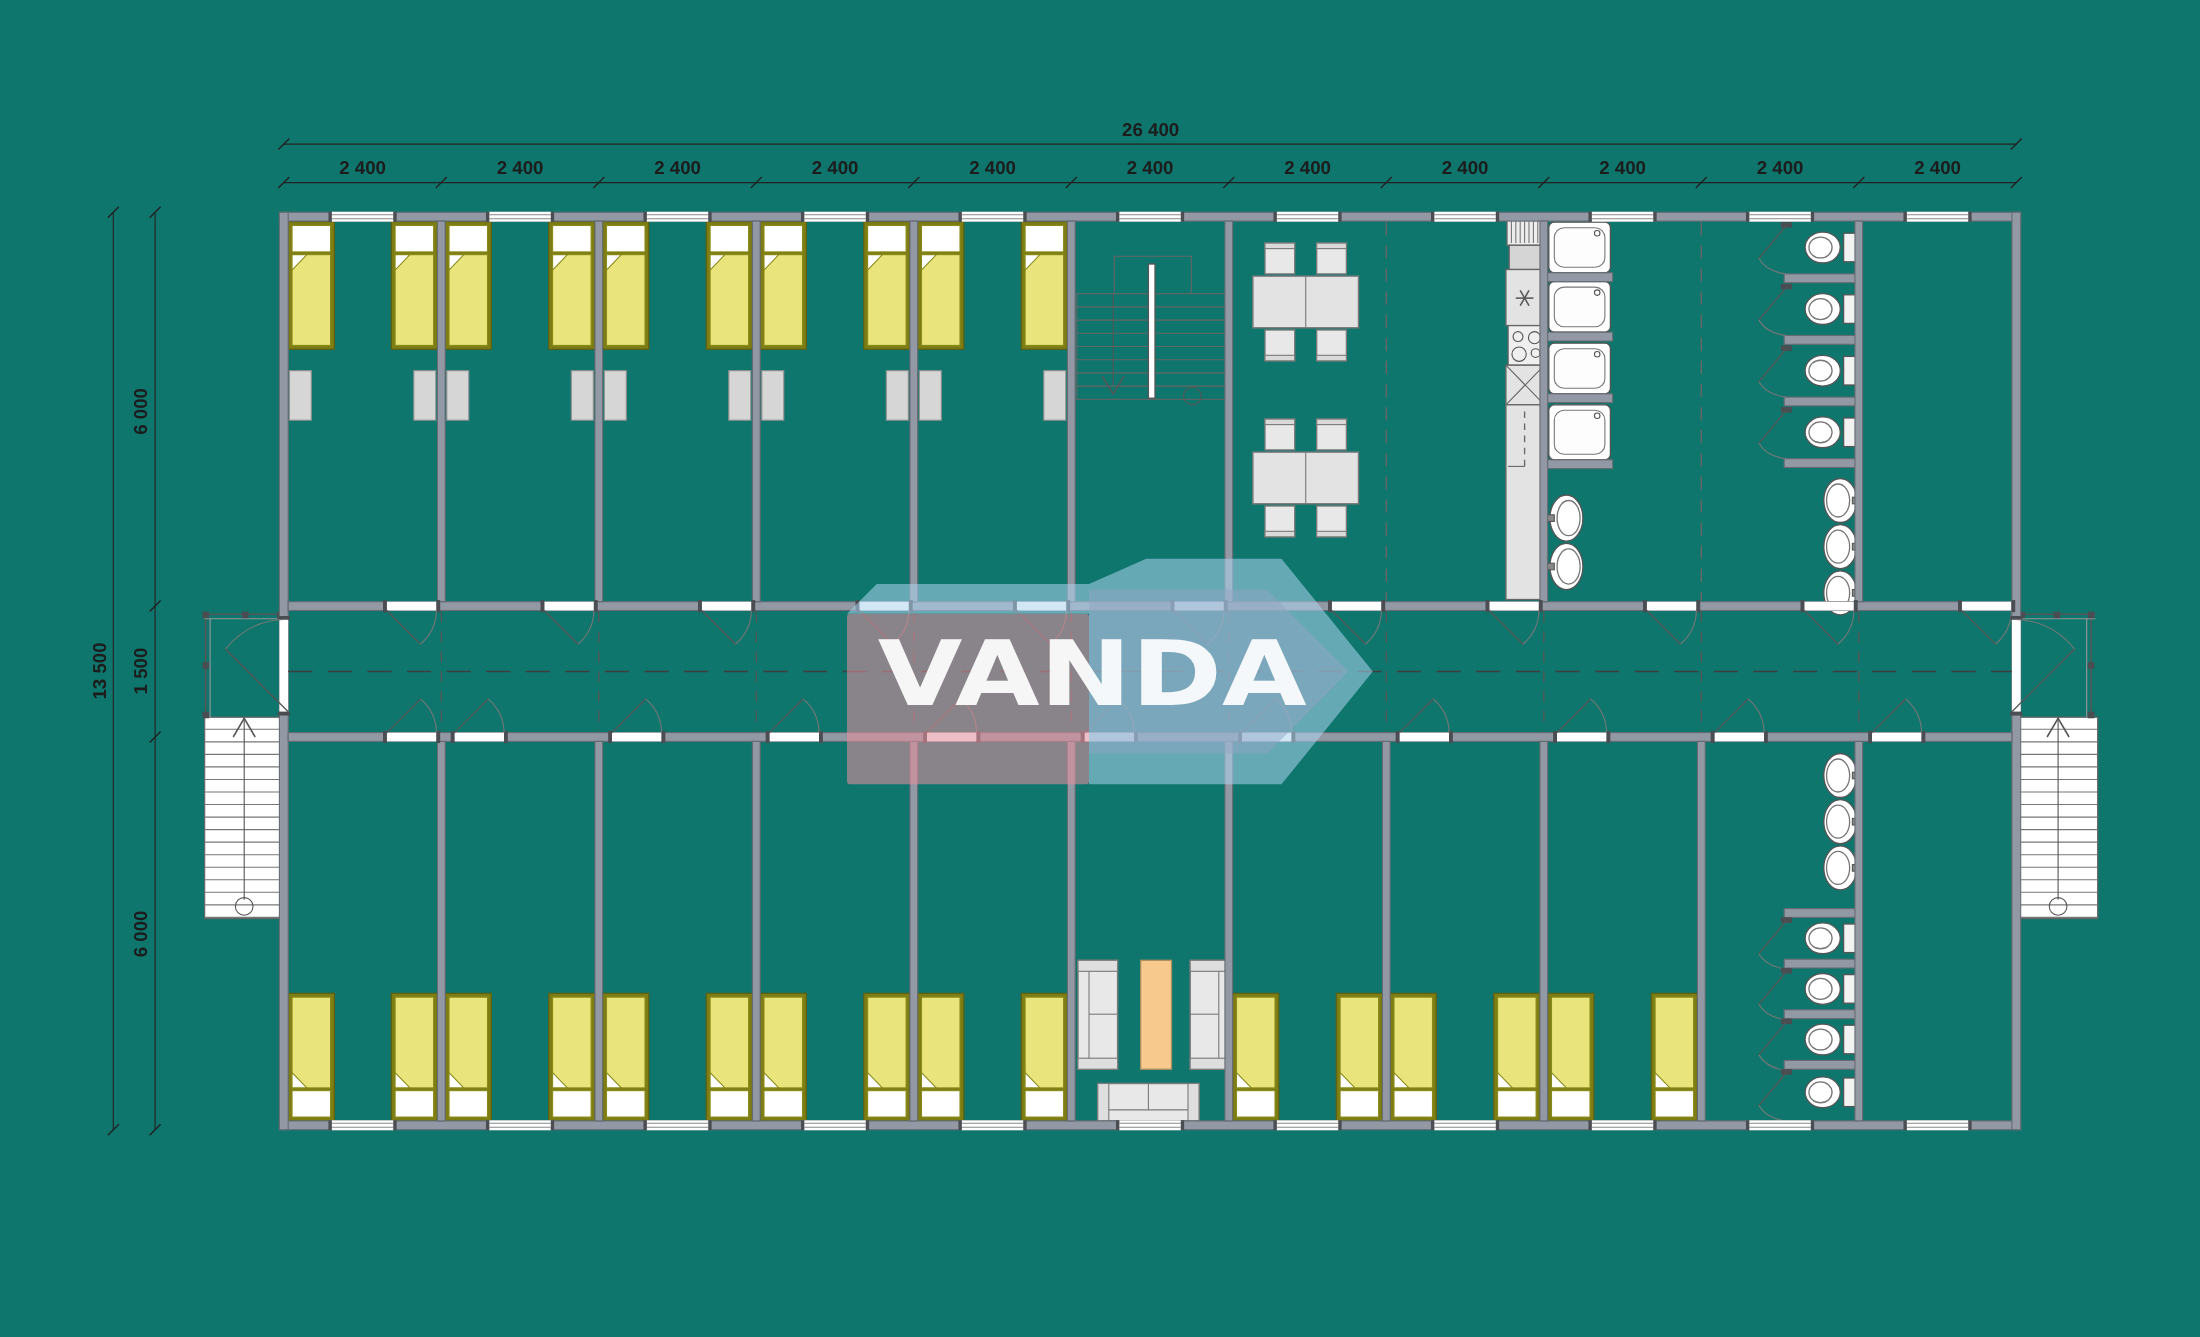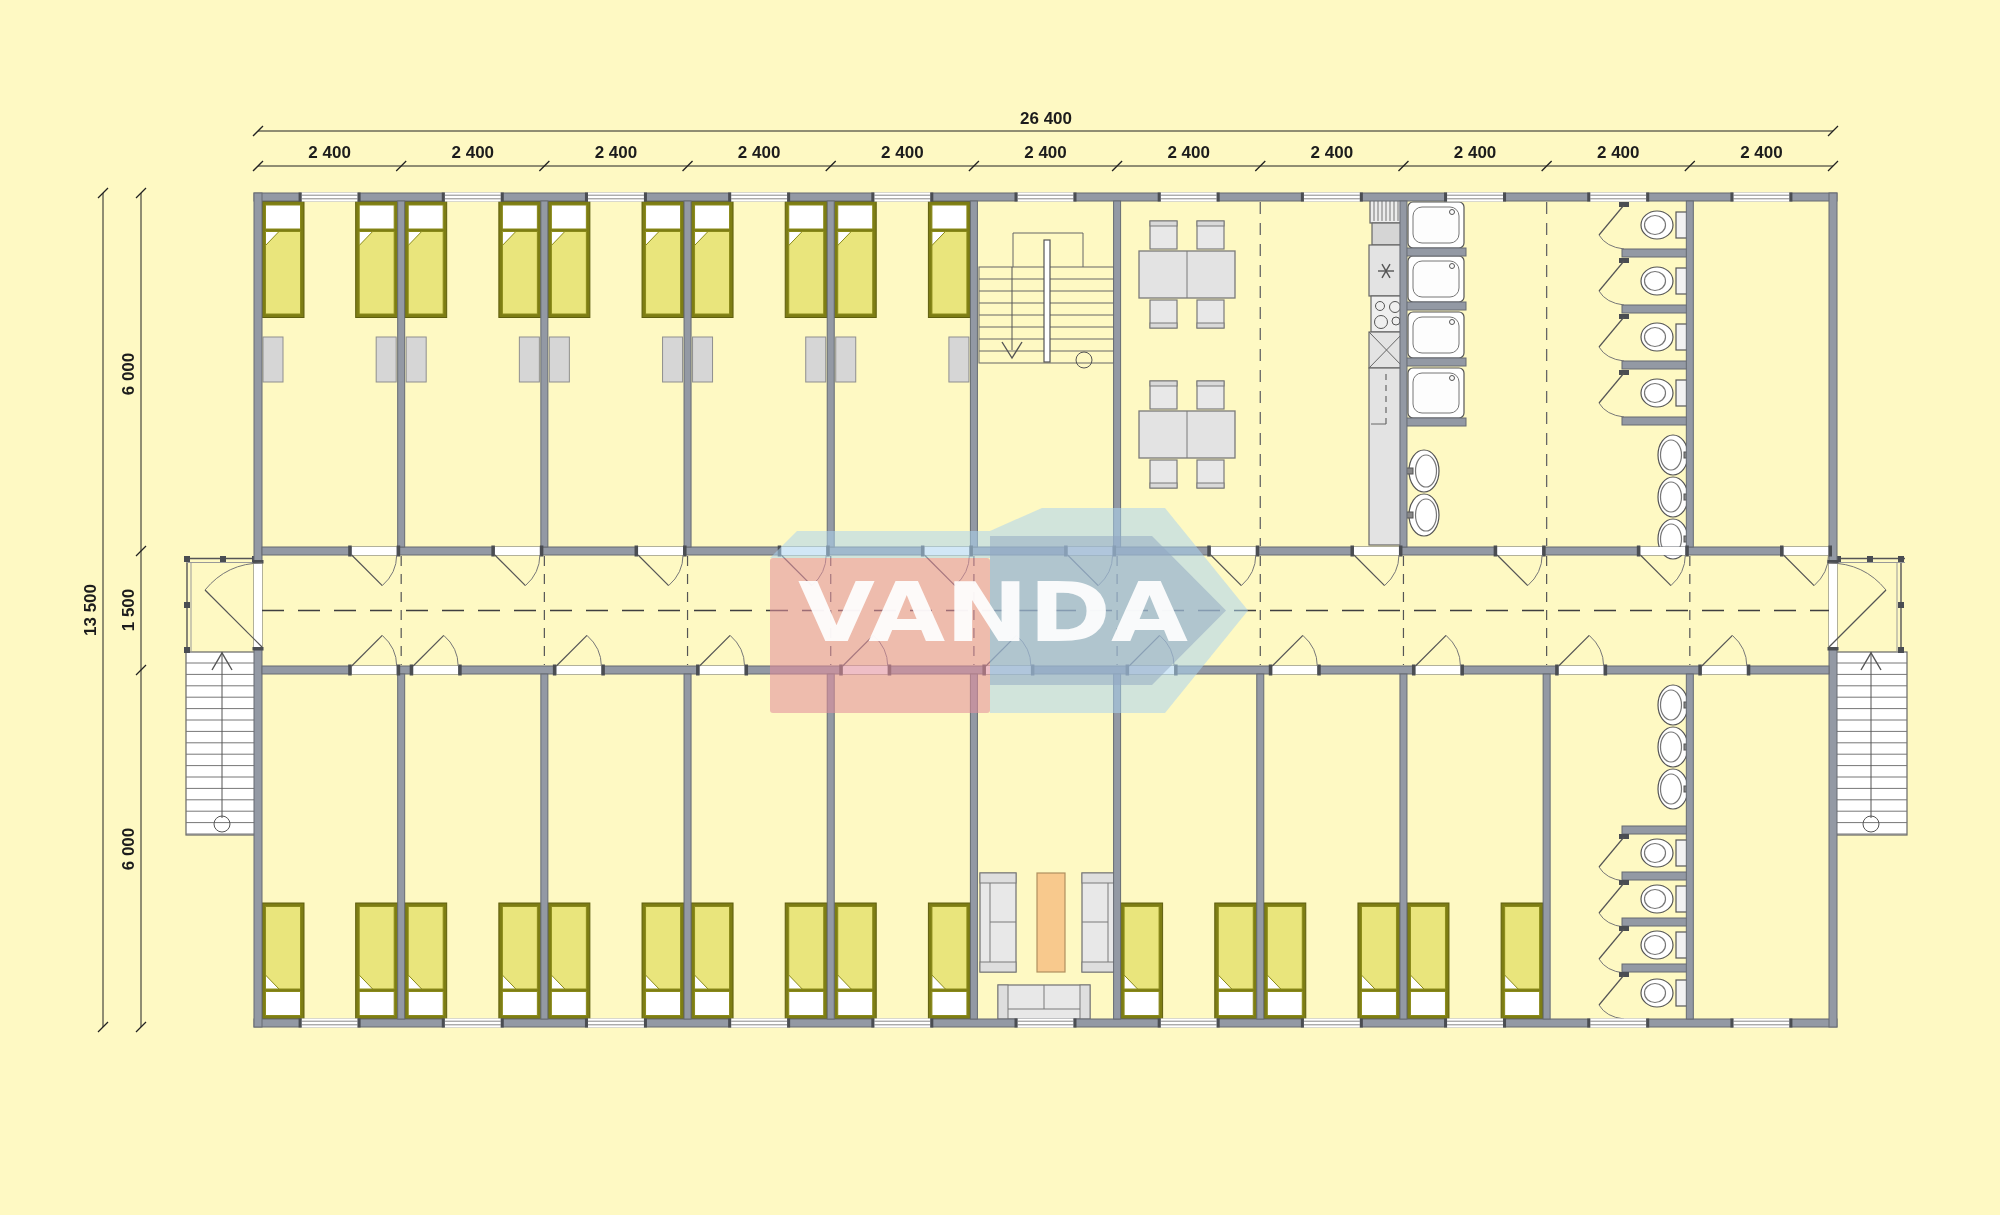--- a/index.html
+++ b/index.html
@@ -1,16 +1,16 @@
 <!DOCTYPE html>
 <html><head>
 <meta charset="utf-8">
 <style>
   html,body{margin:0;padding:0;background:#ffffff;}
-  .canvas{position:relative;width:2000px;height:1215px;background:#fef9c3;overflow:hidden;
+  .canvas{position:relative;width:2000px;height:1215px;background:#0f766e;overflow:hidden;
           font-family:"Liberation Sans", sans-serif;}
   svg text.dim{font-family:"Liberation Sans", sans-serif;font-weight:bold;font-size:17px;fill:#1c1c1c;}
   svg text.mark{font-family:"DejaVu Sans", sans-serif;font-weight:800;}
 </style>
 </head>
 <body>
 
 <div class="canvas">
   <svg id="plan" width="2000" height="1215" viewBox="0 0 2000 1215" xmlns="http://www.w3.org/2000/svg">
       <g>

